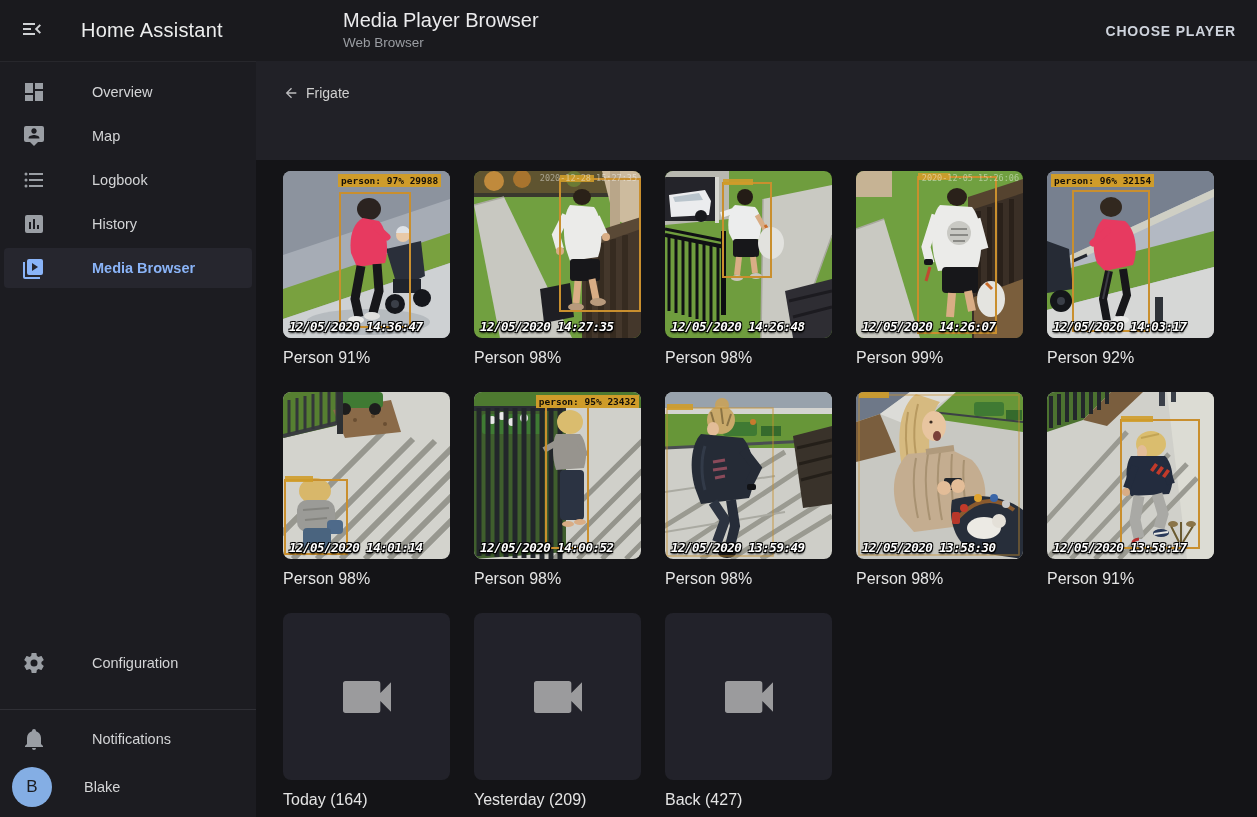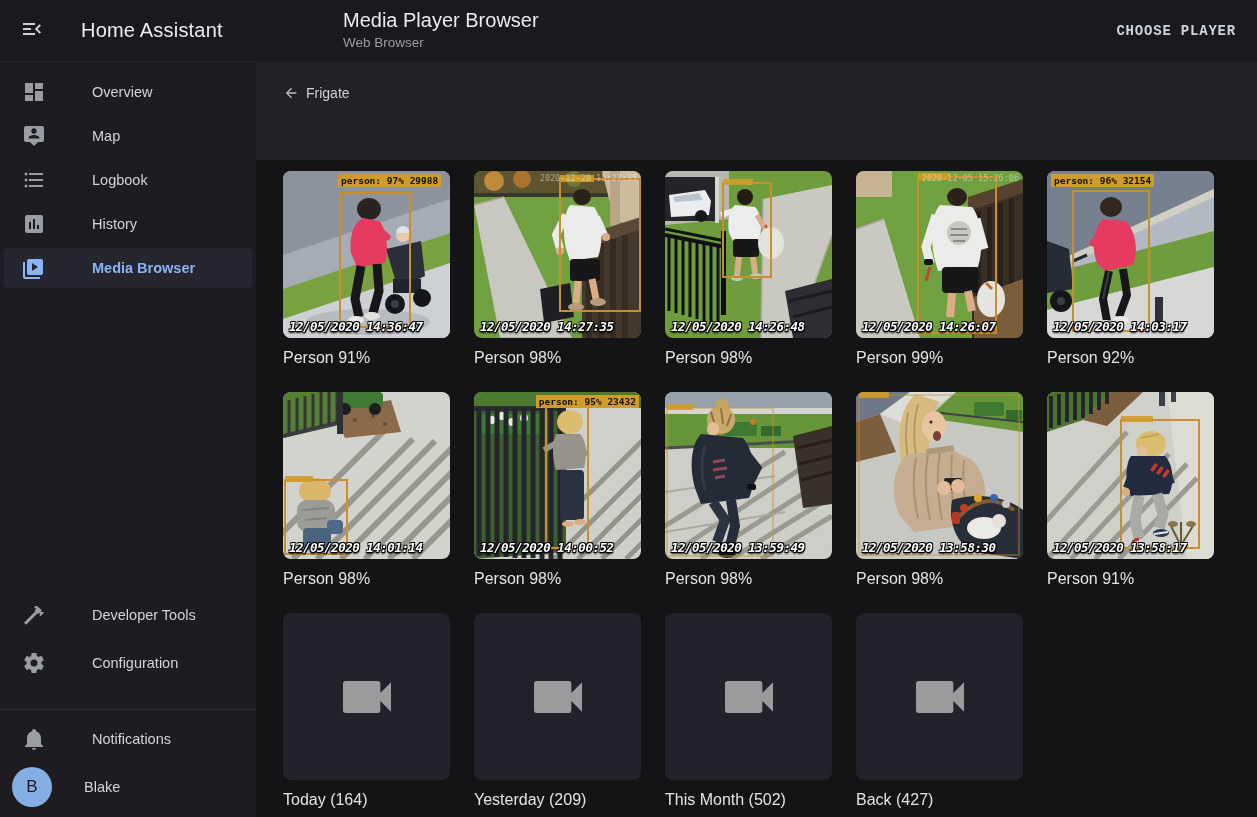--- a/index.html
+++ b/index.html
@@ -11,21 +11,21 @@
             background:#1a1a1e; display:flex; align-items:center; z-index:30; }
   .menu-btn { width:48px; height:48px; margin-left:8px; display:flex;
               align-items:center; justify-content:center; cursor:pointer; }
   .menu-btn svg { width:24px; height:24px; fill:#cfd1d4; }
   .app-title { margin-left:25px; font-size:20px; color:#eceded; letter-spacing:.2px; }
   .panel-head { position:absolute; left:343px; top:9px; }
   .panel-title { font-size:20px; color:#ebebed; }
   .panel-sub { font-size:13.5px; color:#9a9da2; margin-top:3px; }
   .choose-player { position:absolute; right:21px; top:0; height:61px; display:flex;
                    align-items:center; font-size:14px; font-weight:bold;
-                   letter-spacing:.8px; color:#ced3dc; cursor:pointer;font-family:Liberation Mono, monospace; }
+                   letter-spacing:.8px; color:#ced3dc; cursor:pointer; }
 
   
   .sidebar { position:absolute; top:61px; left:0; width:256px; bottom:0;
              background:#1c1c21; display:flex; flex-direction:column;
              border-top:1px solid rgba(255,255,255,.05); z-index:20; }
   .nav-item { height:40px; margin:4px; border-radius:4px; display:flex;
               align-items:center; cursor:pointer; color:#d3d4d6; font-size:14.5px; }
   .nav-item .ico { width:24px; height:24px; margin-left:18px; flex:none; }
   .nav-item .ico svg { width:24px; height:24px; fill:#9a9ea4; }
   .nav-item .lbl { margin-left:46px; }
@@ -136,28 +136,20 @@
         <svg viewBox="0 0 24 24">
             <path d="M19,3H7A2,2 0 0,0 5,5V17A2,2 0 0,0 7,19H19A2,2 0 0,0 21,17V5A2,2 0 0,0 19,3M10,15V7L16,11L10,15M3,6H1V21A2,2 0 0,0 3,23H18V21H3V6Z"></path>
           </svg>
       </span>
       <span class="lbl">Media Browser</span>
     </div>
   </div>
 
   <div class="spacer"></div>
 
-  <div class="nav-item">
-    <span class="ico">
-      <svg viewBox="0 0 24 24">
-          <path d="M2,19.63L13.43,8.2L12.72,7.5L14.14,6.07L12,3.89C13.2,2.7 15.09,2.7 16.27,3.89L19.87,7.5L18.45,8.91H21.29L22,9.62L18.45,13.21L17.74,12.5V9.62L16.27,11.04L15.56,10.33L4.13,21.76L2,19.63Z"></path>
-        </svg>
-    </span>
-    <span class="lbl">Developer Tools</span>
-  </div>
   <div class="nav-item">
     <span class="ico">
       <svg viewBox="0 0 24 24">
           <path d="M12,15.5A3.5,3.5 0 0,1 8.5,12A3.5,3.5 0 0,1 12,8.5A3.5,3.5 0 0,1 15.5,12A3.5,3.5 0 0,1 12,15.5M19.43,12.97C19.47,12.65 19.5,12.33 19.5,12C19.5,11.67 19.47,11.34 19.43,11L21.54,9.37C21.73,9.22 21.78,8.95 21.66,8.73L19.66,5.27C19.54,5.05 19.27,4.96 19.05,5.05L16.56,6.05C16.04,5.66 15.5,5.32 14.87,5.07L14.5,2.42C14.46,2.18 14.25,2 14,2H10C9.75,2 9.54,2.18 9.5,2.42L9.13,5.07C8.5,5.32 7.96,5.66 7.44,6.05L4.95,5.05C4.73,4.96 4.46,5.05 4.34,5.27L2.34,8.73C2.21,8.95 2.27,9.22 2.46,9.37L4.57,11C4.53,11.34 4.5,11.67 4.5,12C4.5,12.33 4.53,12.65 4.57,12.97L2.46,14.63C2.27,14.78 2.21,15.05 2.34,15.27L4.34,18.73C4.46,18.95 4.73,19.03 4.95,18.95L7.44,17.94C7.96,18.34 8.5,18.68 9.13,18.93L9.5,21.58C9.54,21.82 9.75,22 10,22H14C14.25,22 14.46,21.82 14.5,21.58L14.87,18.93C15.5,18.67 16.04,18.34 16.56,17.94L19.05,18.95C19.27,19.03 19.54,18.95 19.66,18.73L21.66,15.27C21.78,15.05 21.73,14.78 21.54,14.63L19.43,12.97Z"></path>
         </svg>
     </span>
     <span class="lbl">Configuration</span>
   </div>
 
   <div class="side-divider"></div>
@@ -545,25 +537,17 @@
           </svg>
       </div>
       <div class="caption">Yesterday (209)</div>
     </div>
     <div class="cell">
       <div class="folder">
         <svg viewBox="0 0 24 24">
             <path d="M17,10.5V7A1,1 0 0,0 16,6H4A1,1 0 0,0 3,7V17A1,1 0 0,0 4,18H16A1,1 0 0,0 17,17V13.5L21,17.5V6.5L17,10.5Z"></path>
           </svg>
       </div>
-      <div class="caption">This Month (502)</div>
-    </div>
-    <div class="cell">
-      <div class="folder">
-        <svg viewBox="0 0 24 24">
-            <path d="M17,10.5V7A1,1 0 0,0 16,6H4A1,1 0 0,0 3,7V17A1,1 0 0,0 4,18H16A1,1 0 0,0 17,17V13.5L21,17.5V6.5L17,10.5Z"></path>
-          </svg>
-      </div>
       <div class="caption">Back (427)</div>
     </div>
 
   </div>
 </div>
 
 </body></html>

